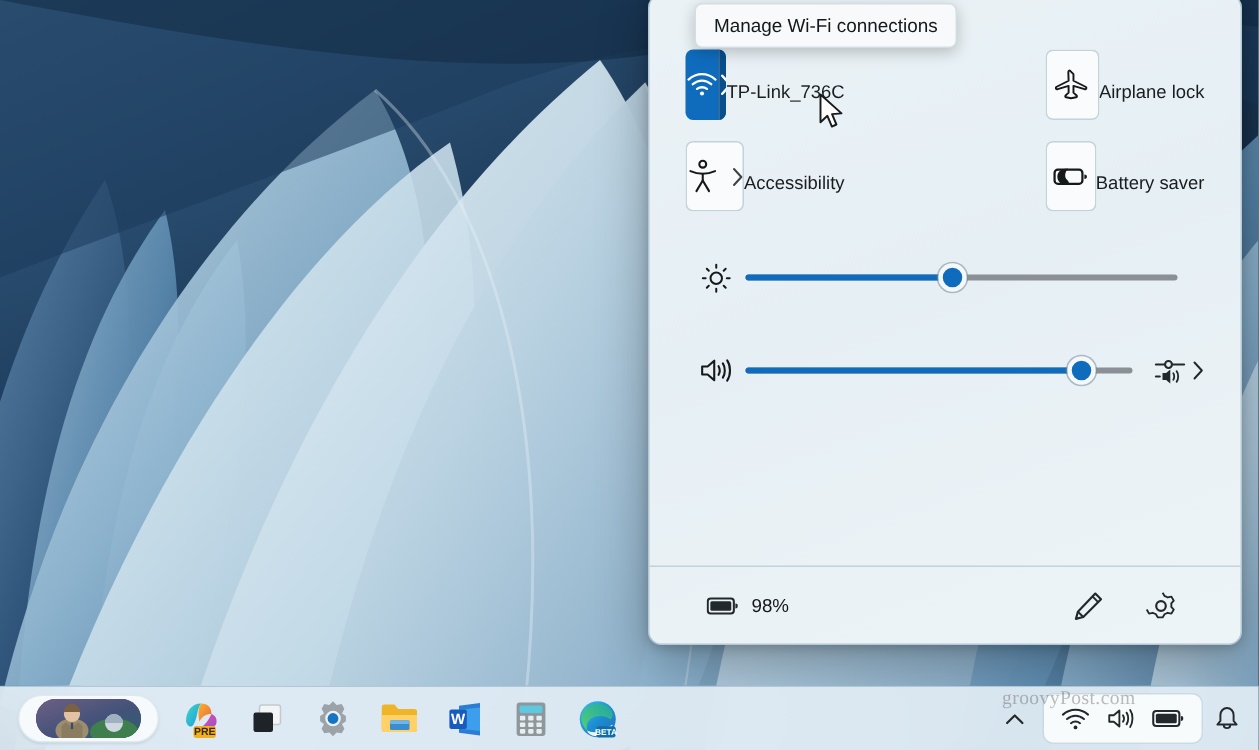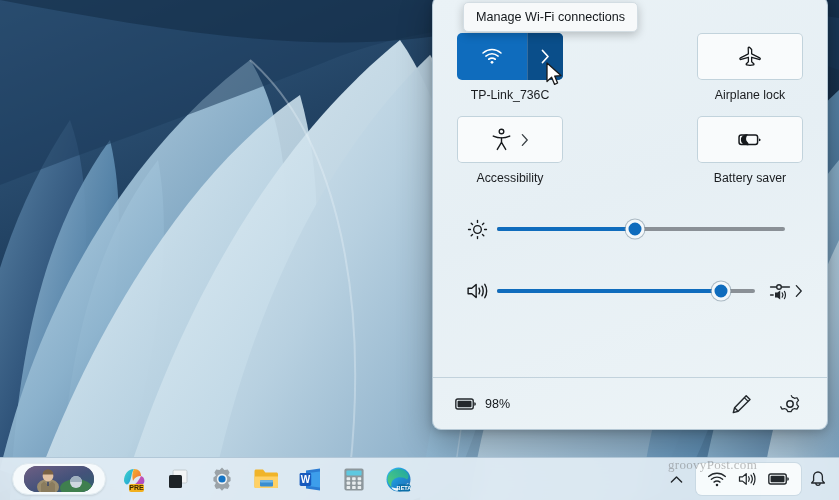--- a/index.html
+++ b/index.html
@@ -68,21 +68,21 @@
     position: absolute; left: 432px; top: -4px; width: 396px; height: 434px;
     background: linear-gradient(160deg, #eaf2f6 0%, #e6eff4 45%, #edf4f7 100%);
     border: 1px solid rgba(170,192,206,0.85);
     border-radius: 9px;
     box-shadow: 0 10px 34px rgba(0,0,0,.30), 0 2px 8px rgba(0,0,0,.18);
     display: flex; flex-direction: column;
   }
   #qs-body { padding: 36px 24px 0 24px; flex: 1; }
 
   .tile-row { display: flex; justify-content: space-between; margin-bottom: 6px; }
-  .tile-cell { width: 106px; display: flex; flex-direction: column; align-items: center; }
+  .tile-cell { width: 106px; display: flex; flex-direction: row; align-items: center; }
   .tile {
     width: 106px; height: 47px; border-radius: 5px;
     display: flex; align-items: center;
     overflow: hidden;
     position: relative;
   }
   .tile.on     { background: #0f6cbd; }
   .tile.off    { background: #f9fbfc; box-shadow: inset 0 0 0 1px rgba(185,203,214,.85); }
   .tile.disabled { background: #b3bcc0; box-shadow: inset 0 0 0 1px rgba(150,162,168,.8); }
   .tile-main { flex: 1; height: 100%; display: flex; align-items: center; justify-content: center; }
@@ -109,21 +109,21 @@
   .slider-thumb {
     position: absolute; top: 50%; width: 19px; height: 19px; border-radius: 50%;
     background: #0f6cbd; border: 3px solid #f4f8fa;
     transform: translate(-50%,-50%);
     box-shadow: 0 0 0 1px rgba(120,140,155,.55);
   }
   .slider-trail { width: 18px; }
 
   #qs-footer {
     height: 52px; border-top: 1px solid rgba(176,196,209,0.7);
-    display: flex; align-items: center; padding: 0 22px;
+    display: flex; align-items: center; padding: 0 38px;
   }
   #battery-group { display: flex; align-items: center; gap: 8px; }
   #battery-pct { font-size: 12.5px; color: #14181c; }
   #footer-actions { margin-left: auto; display: flex; align-items: center; gap: 18px; }
   .footer-btn { width: 30px; height: 30px; display: flex; align-items: center; justify-content: center; border-radius: 4px; }
 
   
   #tooltip {
     position: absolute; left: 463px; top: 2px;
     background: #f7f9fa;

